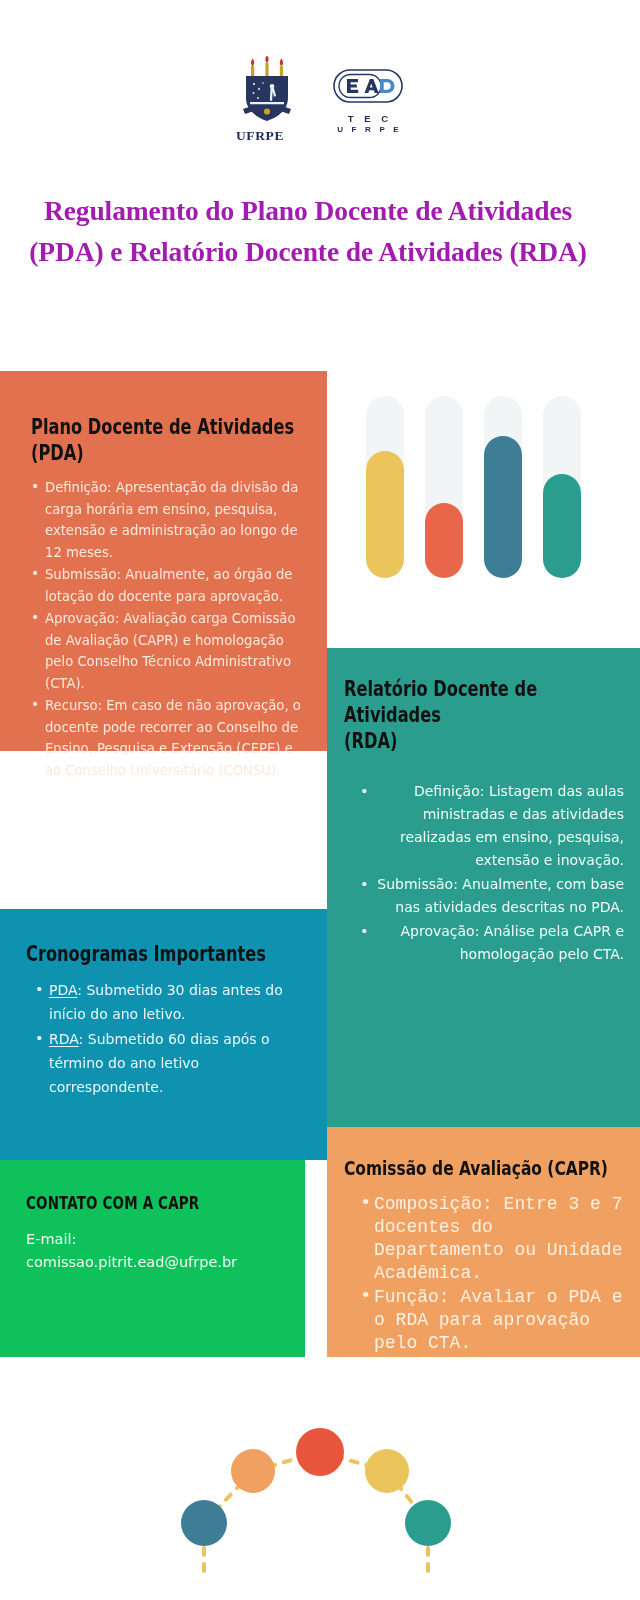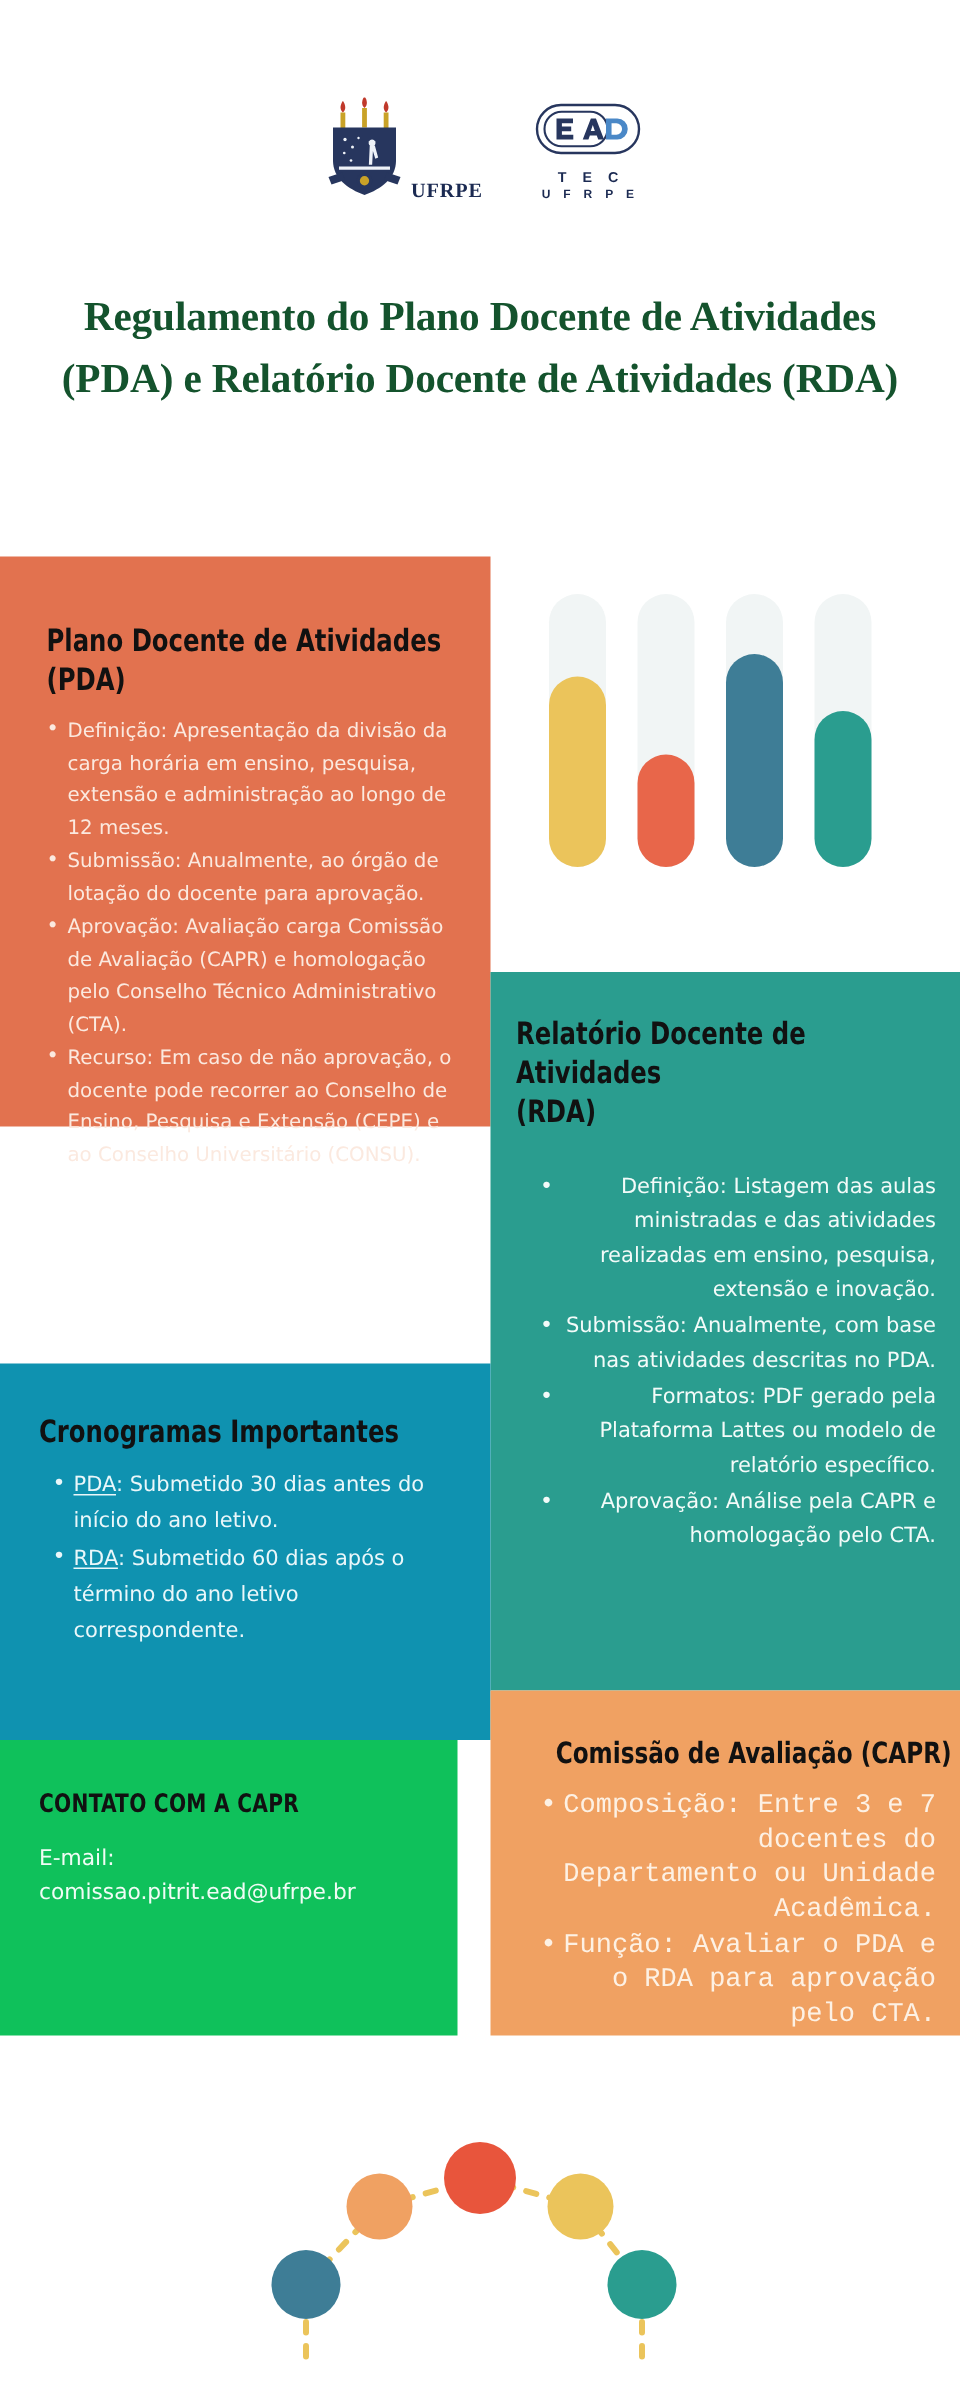--- a/index.html
+++ b/index.html
@@ -24,22 +24,22 @@
     top: 52px;
     width: 640px;
     height: 96px;
     display: flex;
     align-items: center;
     justify-content: center;
     gap: 34px;
   }
   .logo-ufrpe {
     display: flex;
-    flex-direction: row;
-    align-items: flex-end;
+    flex-direction: column;
+    align-items: flex-start;
     justify-content: flex-end;
   }
   .logo-ufrpe .wordmark {
     font-family: "Liberation Serif", "DejaVu Serif", serif;
     font-weight: bold;
     font-size: 13.5px;
     letter-spacing: 0.6px;
     color: #1b2a52;
     margin-top: 2px;
   }
@@ -64,29 +64,29 @@
     font-weight: bold;
     font-size: 8px;
     letter-spacing: 3.2px;
     color: #1b2a52;
     margin-top: 1px;
     text-indent: 3px;
   }
 
   .page-title {
     position: absolute;
-    left: 36px;
+    left: 24px;
     top: 172px;
     width: 568px;
     text-align: center;
     font-family: "Liberation Serif", "DejaVu Serif", serif;
     font-weight: bold;
     font-size: 27.5px;
     line-height: 41px;
-    color: #14532d;
+    color: #a21caf;
     letter-spacing: -0.1px;
   }
 
   
   .panel {
     position: absolute;
     box-sizing: border-box;
   }
   .panel-heading {
     font-family: "DejaVu Sans Condensed", "Liberation Sans Narrow", "Liberation Sans", sans-serif;
@@ -341,21 +341,20 @@
 
 <section class="panel" id="panel-rda" style="background: rgb(42, 157, 143);">
   <div class="panel-heading">
     <div>Relatório Docente de Atividades</div>
     <div>(RDA)</div>
   </div>
   <div class="panel-body" style="color: rgb(243, 251, 249); text-align: right;">
     <ul>
       <li>Definição: Listagem das aulas ministradas e das atividades realizadas em ensino, pesquisa, extensão e inovação.</li>
       <li>Submissão: Anualmente, com base nas atividades descritas no PDA.</li>
-      <li>Formatos: PDF gerado pela Plataforma Lattes ou modelo de relatório específico.</li>
       <li>Aprovação: Análise pela CAPR e homologação pelo CTA.</li>
     </ul>
   </div>
 </section>
 
 <section class="panel" id="panel-crono" style="background: rgb(15, 146, 176);">
   <div class="panel-heading">Cronogramas Importantes</div>
   <div class="panel-body" style="color: rgb(234, 247, 250);">
     <ul>
       <li><span class="u">PDA</span><span>: Submetido 30 dias antes do início do ano letivo.</span></li>
@@ -365,21 +364,21 @@
 </section>
 
 <section class="panel" id="panel-contato" style="background: rgb(15, 193, 91);">
   <div class="panel-heading">CONTATO COM A CAPR</div>
   <div class="contact-text" style="color: rgb(240, 252, 245);">
     <div>E-mail:</div>
     <div>comissao.pitrit.ead@ufrpe.br</div>
   </div>
 </section>
 
-<section class="panel" id="panel-capr" style="background: rgb(240, 161, 98); text-align: right;">
+<section class="panel" id="panel-capr" style="background: rgb(240, 161, 98);">
   <div class="panel-heading">Comissão de Avaliação (CAPR)</div>
   <div class="panel-body" style="color: rgb(253, 241, 228);">
     <ul>
       <li>Composição: Entre 3 e 7 docentes do Departamento ou Unidade Acadêmica.</li>
       <li>Função: Avaliar o PDA e o RDA para aprovação pelo CTA.</li>
     </ul>
   </div>
 </section>
 
 <div id="footer-graphic">

